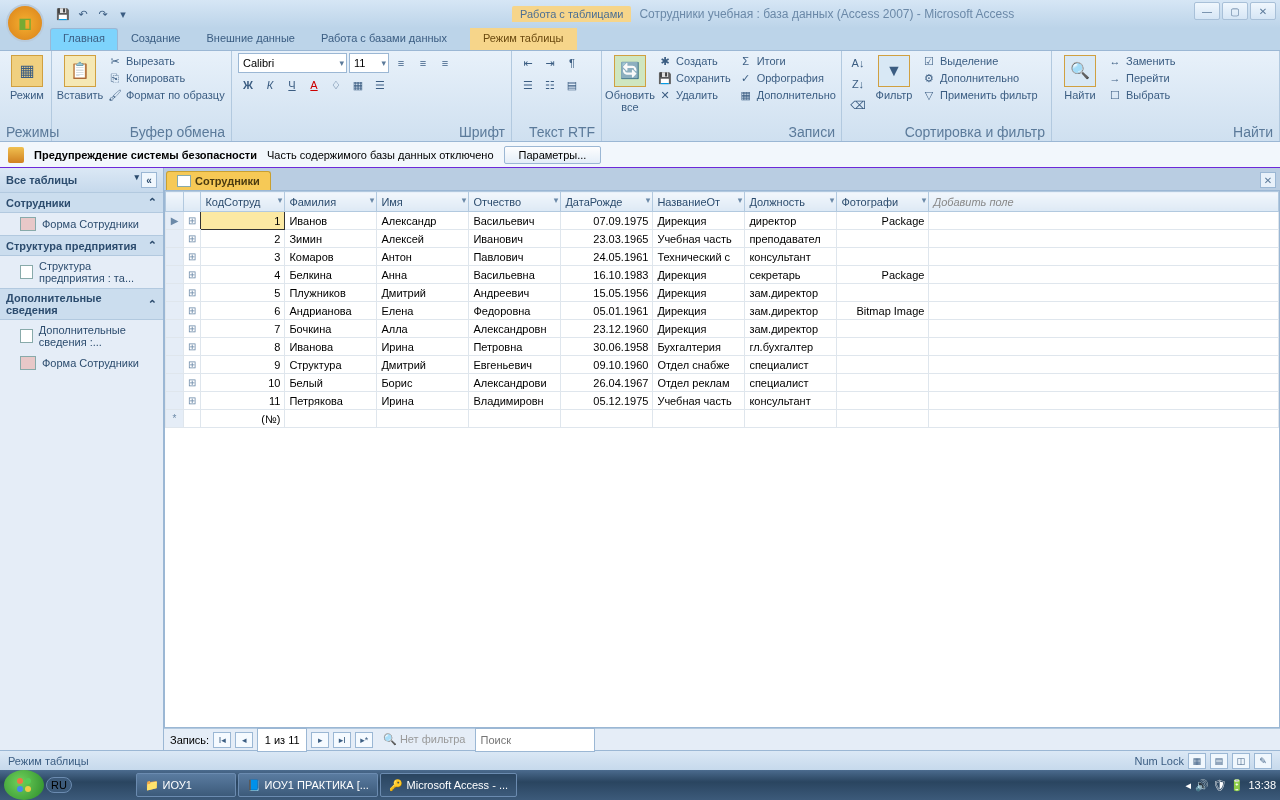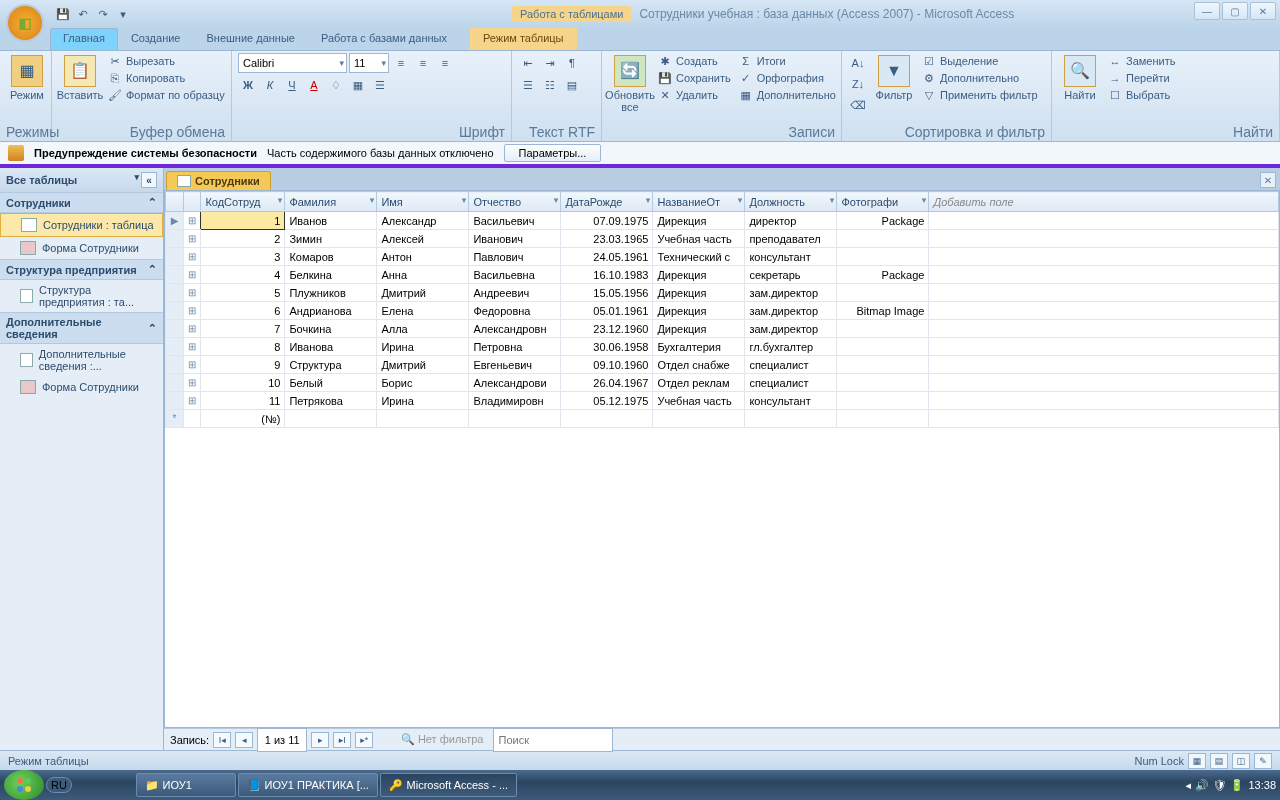--- a/index.html
+++ b/index.html
@@ -31,21 +31,21 @@
 .small-btn-col { display:flex; flex-direction:column; gap:1px;}
 .small-btn { display:flex; align-items:center; gap:4px; color:#3b5d82; padding:1px 2px; white-space:nowrap; font-size:11px;}
 .small-btn .mi { width:14px;height:14px;display:inline-flex;align-items:center;justify-content:center;font-size:11px;}
 .font-box { display:flex;flex-direction:column;gap:2px;}
 .font-row { display:flex; gap:2px;}
 .combo { height:20px; border:1px solid #9bb7d4; background:#fff; padding:0 14px 0 4px; position:relative; display:flex;align-items:center;}
 .combo::after { content:"▾"; position:absolute; right:2px; color:#5b7a9a; font-size:9px;}
 .icon-btn { width:20px;height:20px;border:1px solid transparent;display:inline-flex;align-items:center;justify-content:center;color:#3b5d82;font-size:11px;}
 
 
-.security-bar { height:26px; background:#f2f7fc; border-bottom:4px solid #6d28d9; display:flex; align-items:center; padding:0 8px; gap:10px;}
+.security-bar { height:26px; background:#f2f7fc; border-bottom:1px solid #6d28d9; display:flex; align-items:center; padding:0 8px; gap:10px;}
 .security-bar .shield { width:16px;height:16px;background:linear-gradient(#f0c050,#d08020);border-radius:2px;}
 .security-bar button { padding:2px 14px; border:1px solid #9bb7d4; background:linear-gradient(#fdfdfe,#e4eef8); border-radius:2px; }
 
 
 .main { display:flex; height: calc(800px - 28px - 22px - 92px - 26px - 20px - 30px); }
 .nav-pane { width:164px; background:#e5edf7; border-right:1px solid #9bb7d4; display:flex;flex-direction:column;}
 .nav-header { background:linear-gradient(#dbe8f5,#c6d9ec); padding:4px 6px; display:flex;justify-content:space-between;align-items:center;color:#2c4c6e;font-weight:bold;}
 .nav-header .collapse{ width:16px;height:16px;border:1px solid #9bb7d4;background:#f0f7fd;display:flex;align-items:center;justify-content:center;font-size:10px;}
 .nav-group-hdr { background:#cbddee; padding:3px 6px; color:#2c4c6e; font-weight:bold; display:flex;justify-content:space-between;align-items:center; border-top:1px solid #b2c9df;border-bottom:1px solid #b2c9df;}
 .nav-item { padding:4px 6px 4px 20px; display:flex;align-items:center;gap:6px; color:#2c4c6e; cursor:pointer;}
@@ -304,24 +304,20 @@
       <span>Все таблицы</span>
       <span style="display:flex;gap:2px">
           <span style="font-size:9px">▾</span>
           <span class="collapse">«</span>
         </span>
     </div>
     <div class="nav-group-hdr">
         <span>Сотрудники</span>
         <span>⌃</span>
       </div>
-    <div class="nav-item selected">
-        <span class="obj-ico"></span>
-        <span>Сотрудники : таблица</span>
-      </div>
     <div class="nav-item">
         <span class="obj-ico" style="background:#e8c8c8"></span>
         <span>Форма Сотрудники</span>
       </div>
     <div class="nav-group-hdr">
         <span>Структура предприятия</span>
         <span>⌃</span>
       </div>
     <div class="nav-item">
         <span class="obj-ico"></span>
@@ -527,21 +523,21 @@
       </table>
     </div>
     <div class="record-nav">
       <span>Запись:</span>
       <span class="rn-btn">I◂</span>
       <span class="rn-btn">◂</span>
       <input value="1 из 11" style="">
       <span class="rn-btn">▸</span>
       <span class="rn-btn">▸I</span>
       <span class="rn-btn">▸*</span>
-      <span style="color:#999;margin-left:24px">🔍 <span>Нет фильтра</span></span>
+      <span style="color:#999;margin-left:6px">🔍 <span>Нет фильтра</span></span>
       <input style="width: 120px; margin-left: 6px; text-align: left; padding: 0px 4px;" placeholder="Поиск">
     </div>
   </div>
 </div>
 
 <div class="status-bar">
   <span>Режим таблицы</span>
   <div class="status-right">
     <span>Num Lock</span>
     <span class="view-btn">▦</span>

